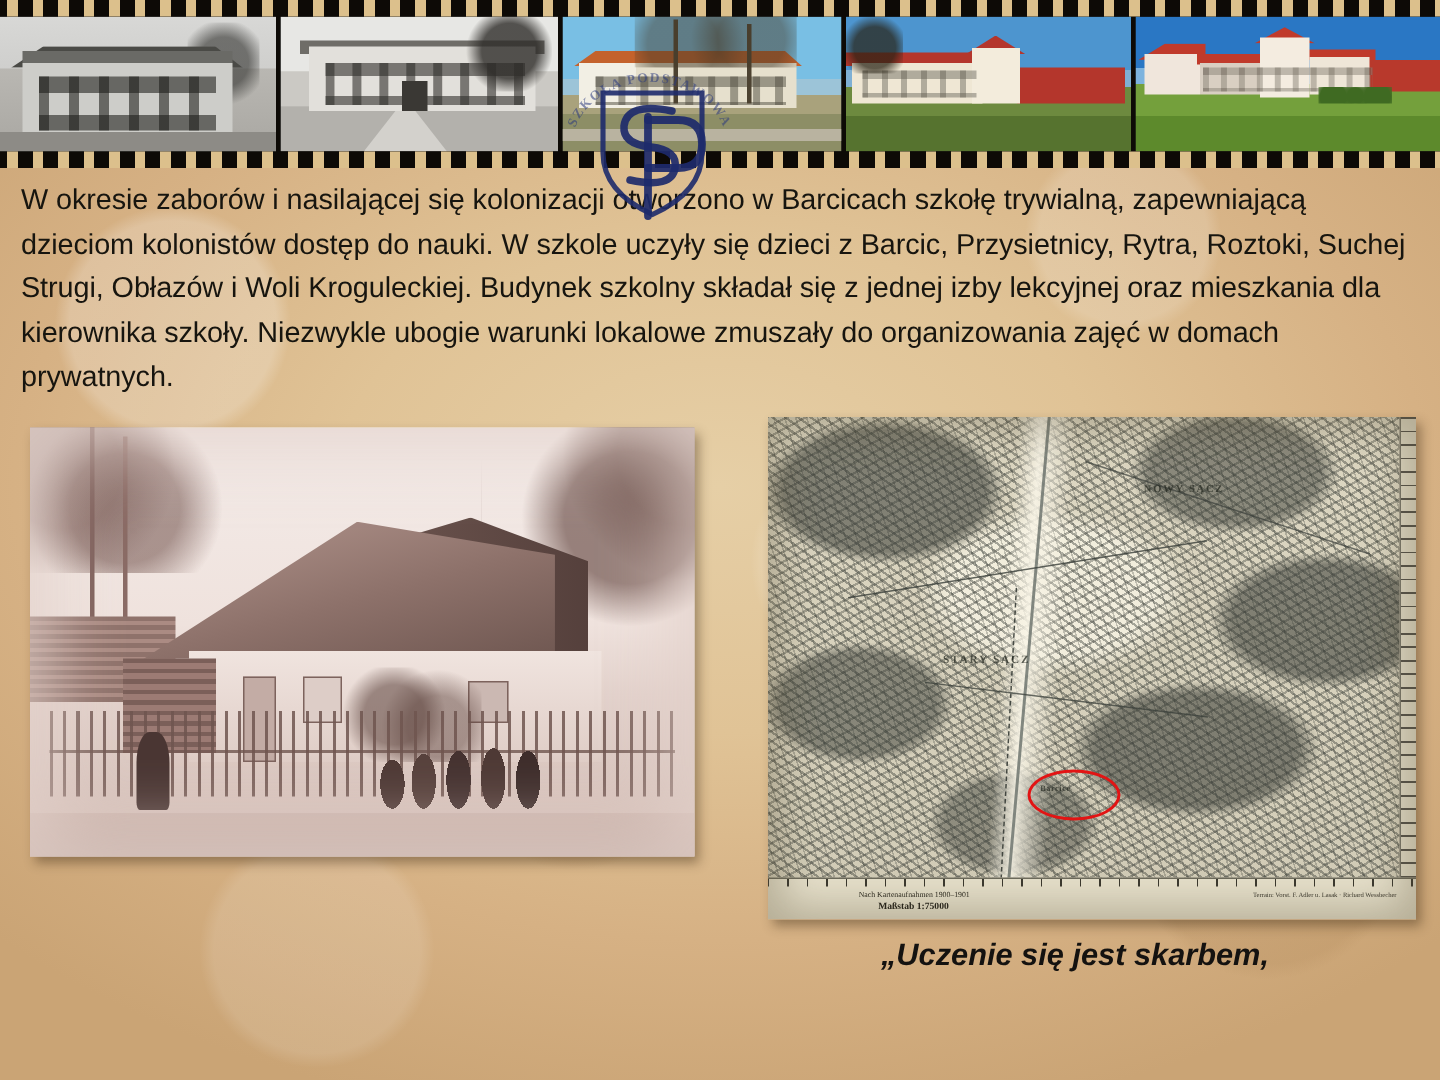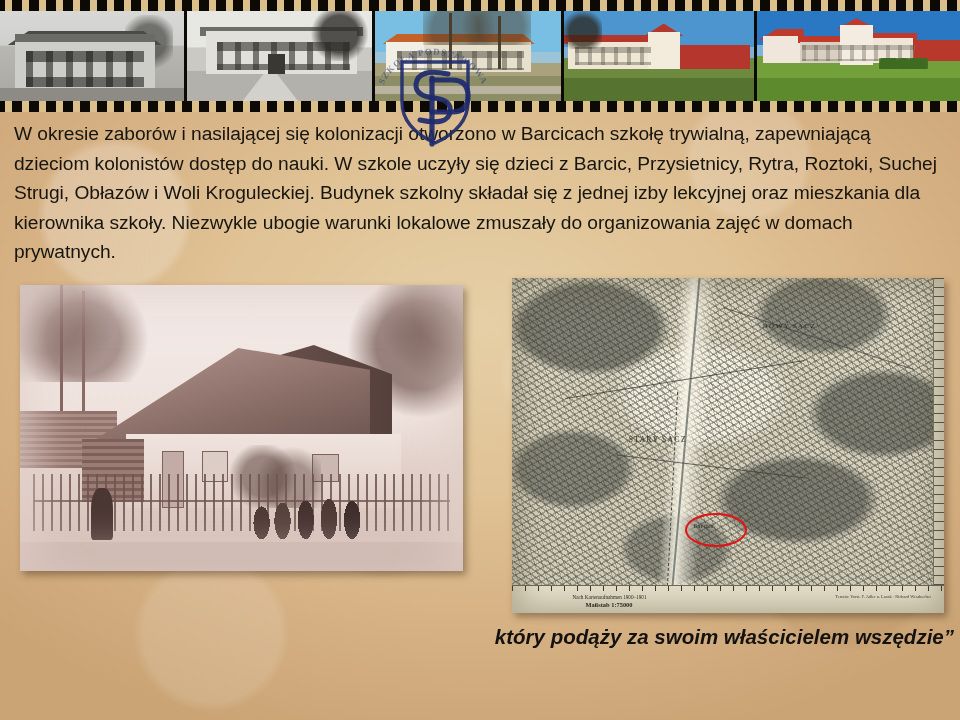--- a/index.html
+++ b/index.html
@@ -395,14 +395,14 @@
   <div class="pm-scalebar">
     <div class="pm-ticks"></div>
     <div class="pm-legend">Nach Kartenaufnahmen 1900–1901</div>
     <div class="pm-scale-txt">Maßstab 1:75000</div>
     <div class="pm-credit">Terrain: Vorst. F. Adler u. Lasak · Richard Wessbecher</div>
   </div>
   <div class="pm-vig"></div>
 </div>
 
 <div class="quote">
-  <span class="l2">który podąży za swoim właścicielem wszędzie”</span>
+  <span class="l1">„Uczenie się jest skarbem,</span>
 </div>
 
 </body></html>

